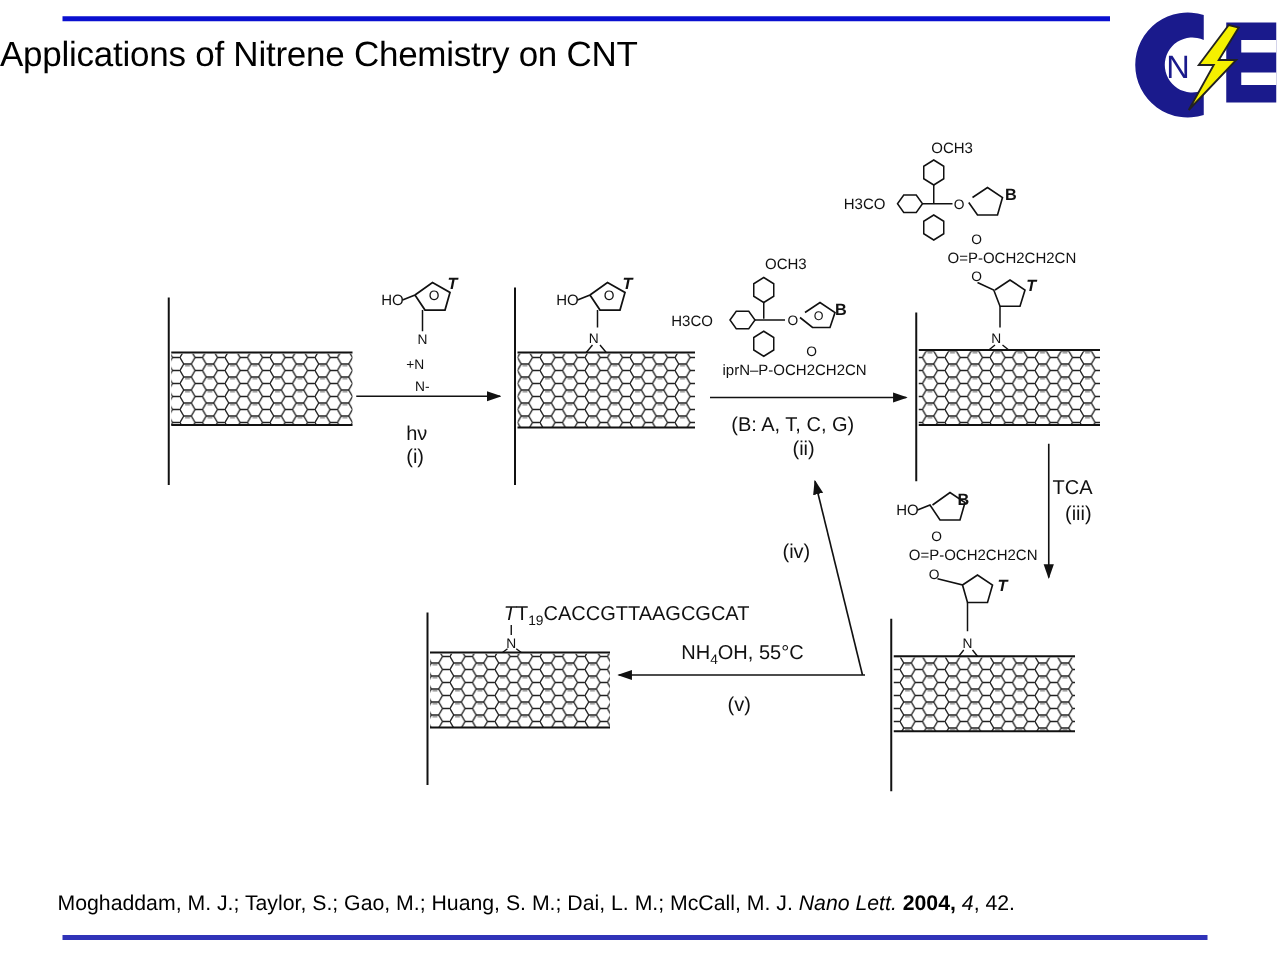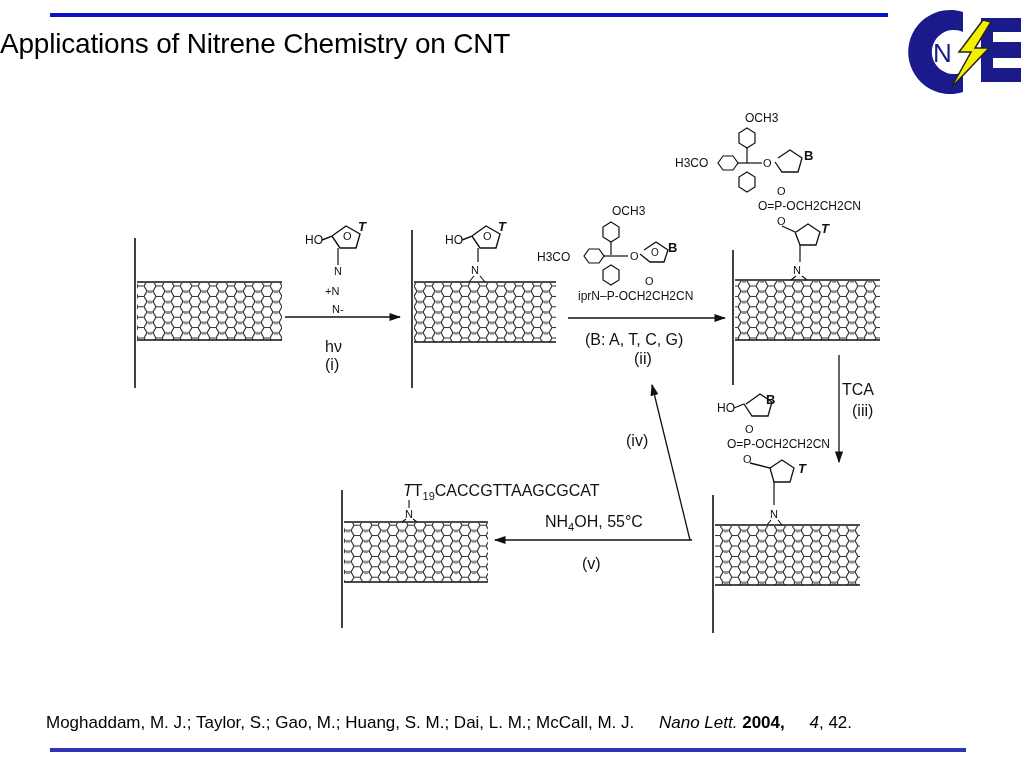--- a/index.html
+++ b/index.html
@@ -3,21 +3,21 @@
 <meta charset="utf-8">
 <style>
   html, body { margin:0; padding:0; background:#ffffff; }
   body { width:1024px; height:767px; position:relative; overflow:hidden; font-family:"Liberation Sans", sans-serif; color:#000; }
   .rule { position:absolute; }
   #top-rule { left:50px; top:13px; width:838px; height:4px; background:#0a10d0; }
   #bottom-rule { left:50px; top:748px; width:916px; height:4px; background:#3033b8; }
   #title { position:absolute; left:0; top:28px; width:1000px; text-align:left; font-size:28px; letter-spacing:-0.2px; color:#000; }
   #citation { position:absolute; left:46px; top:713px; font-size:17px; color:#000; white-space:nowrap; }
   #citation b { font-weight:bold; }
-  #citation i { font-style:italic;margin-left:20px; }
+  #citation i { font-style:italic; }
   #logo { position:absolute; left:893px; top:0; width:131px; height:100px; }
   svg#scheme { position:absolute; left:0; top:0; }
   .lbl { font-family:"Liberation Sans", sans-serif; fill:#111; }
 </style>
 </head>
 <body>
 
 <div class="rule" id="top-rule"></div>
 <div id="title">Applications of Nitrene Chemistry on CNT</div>
 

